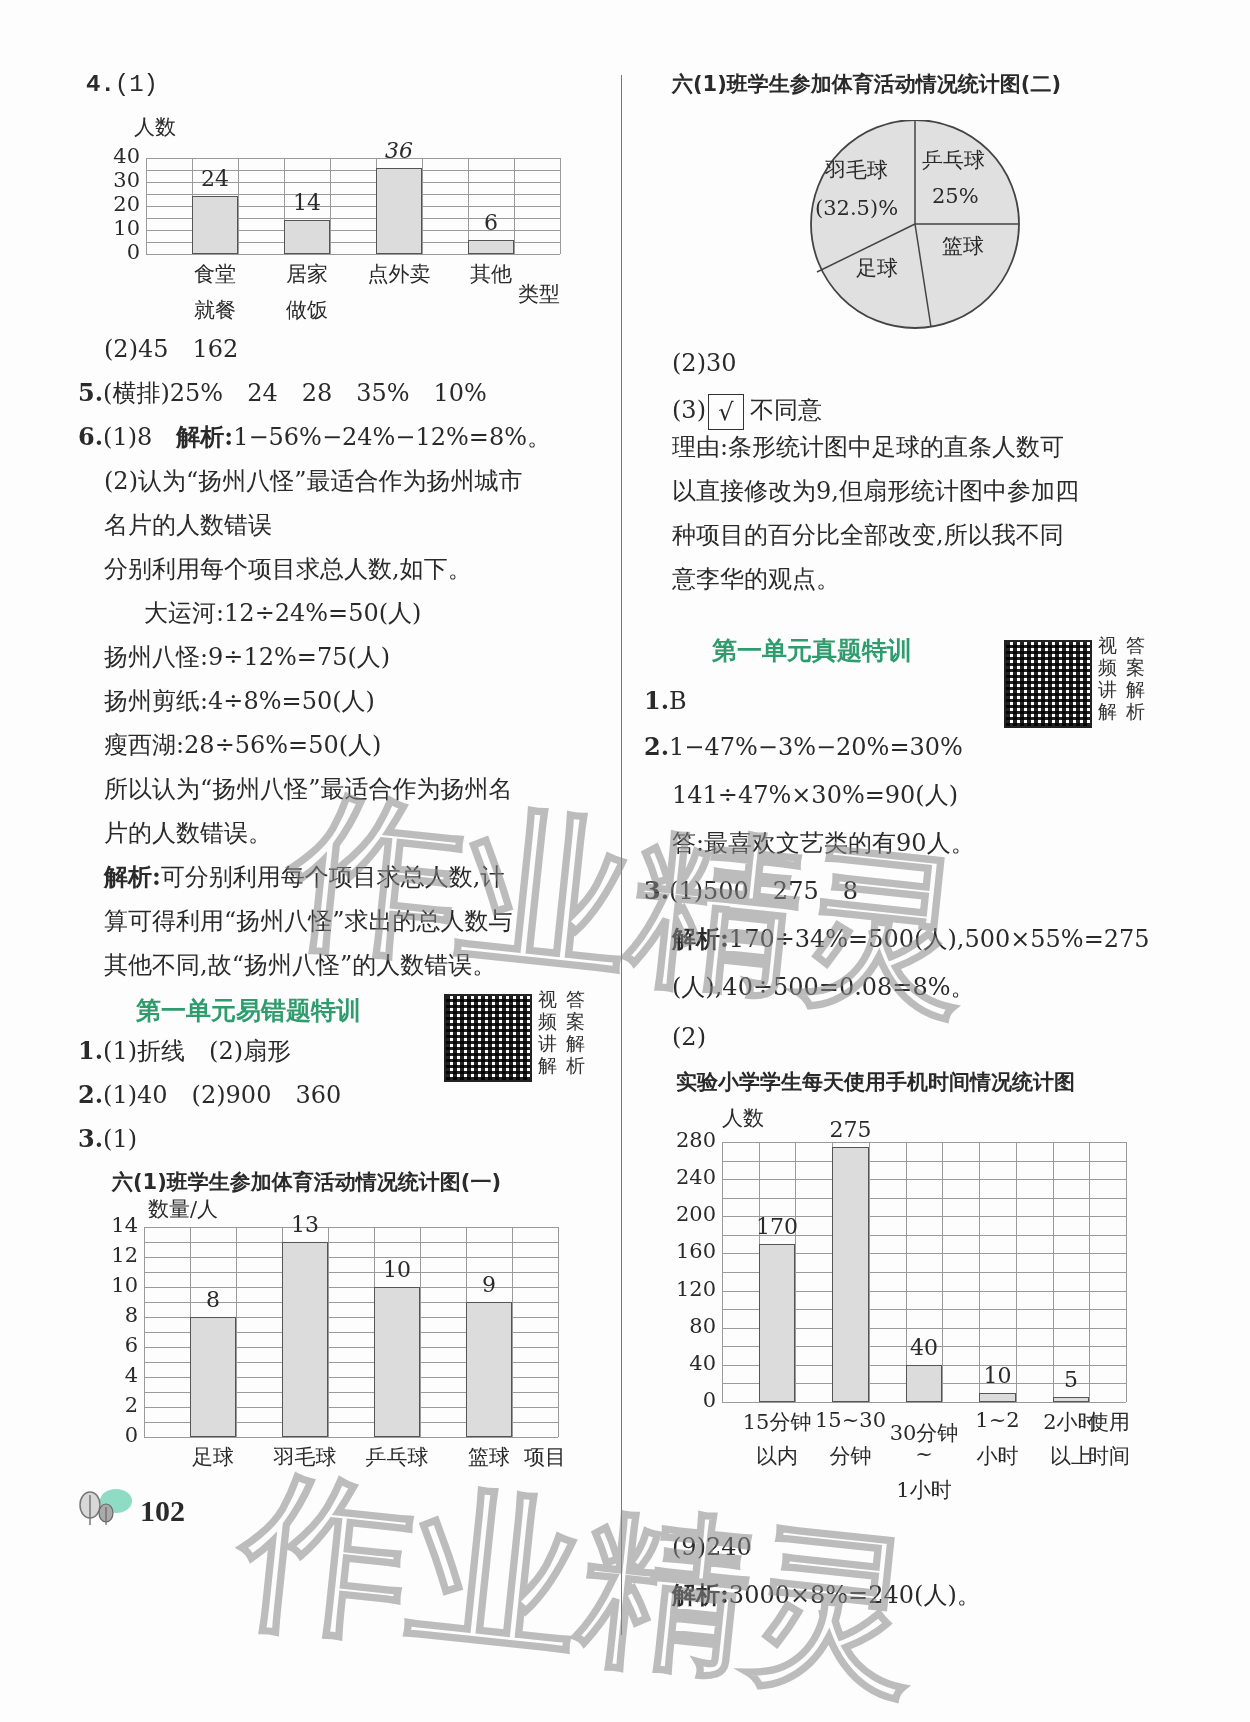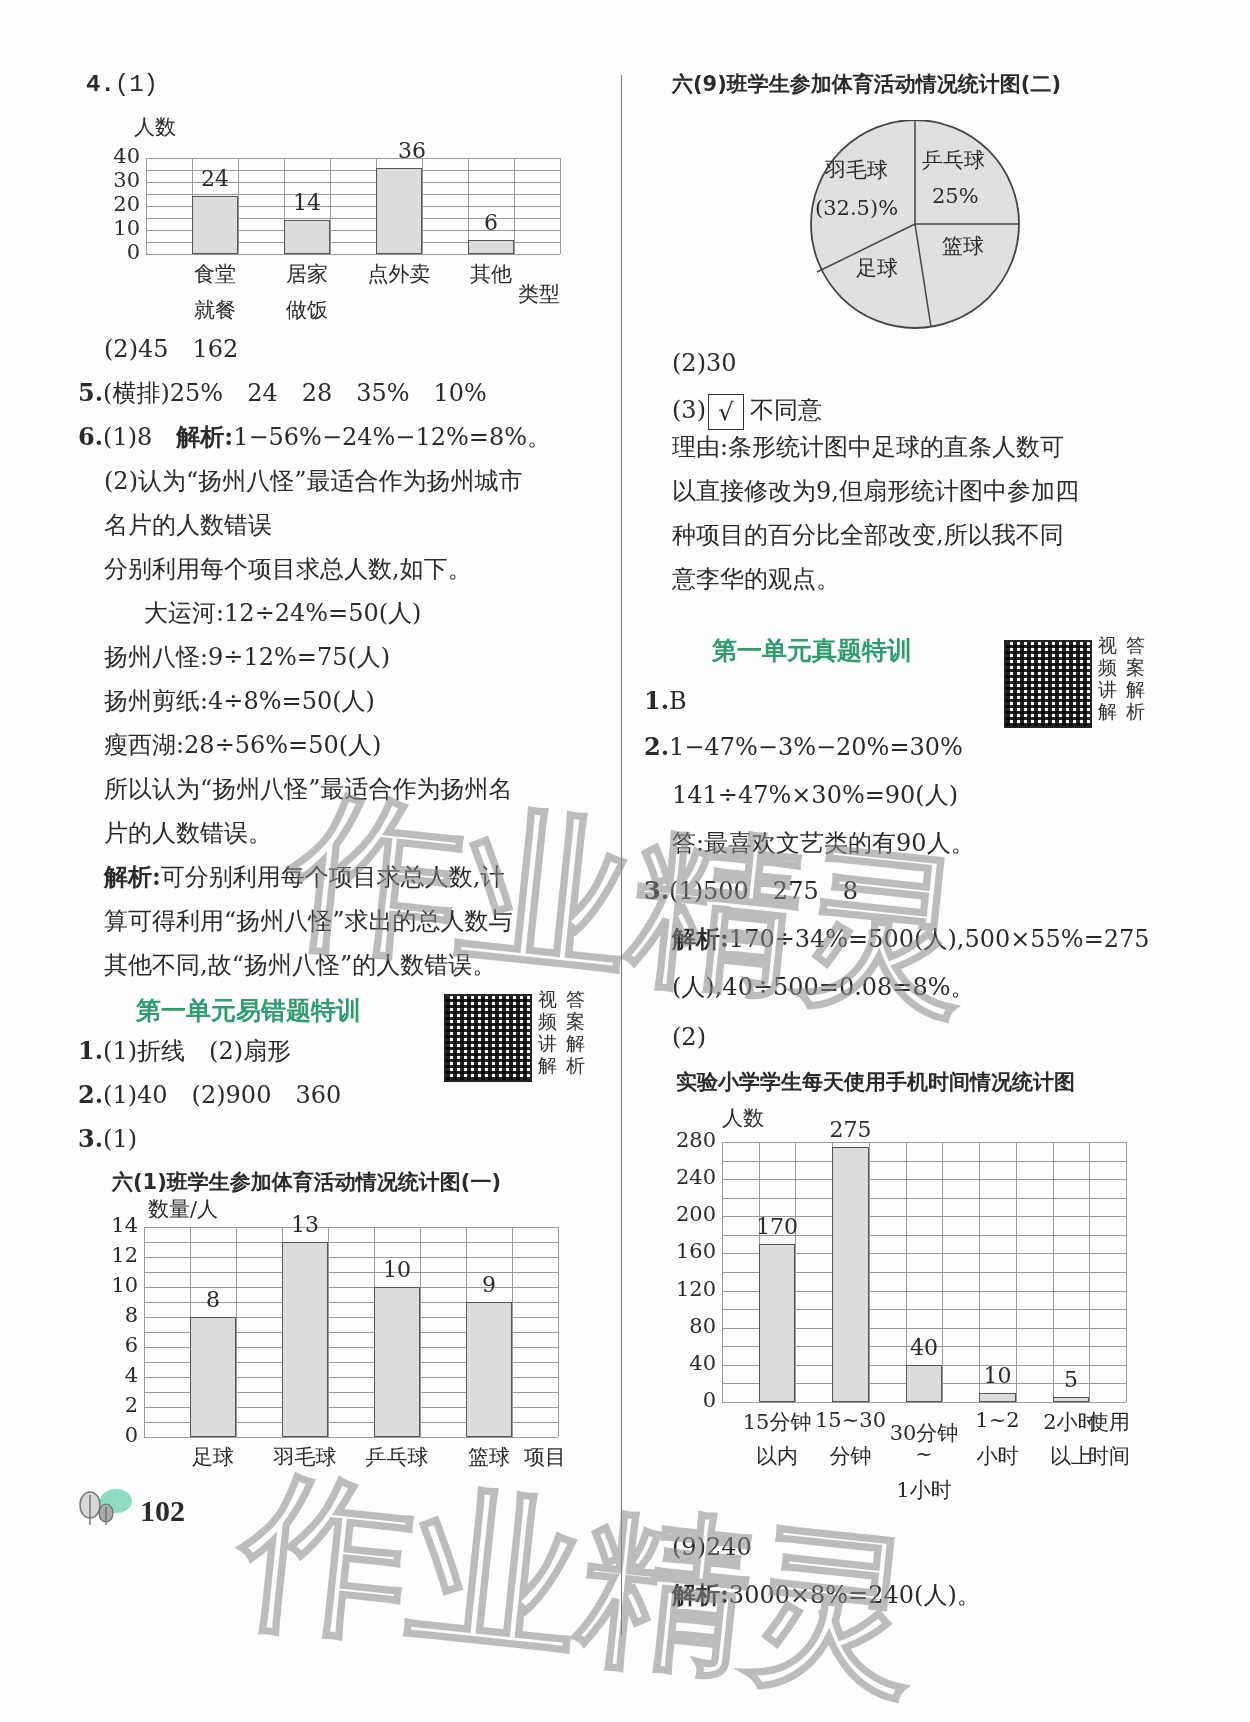--- a/index.html
+++ b/index.html
@@ -70,21 +70,21 @@
     <div class="ytick" style="left: -56px; top: -14px;">40</div>
     <div class="bar" style="left: 46px; width: 46px; top: 38.4px; height: 57.6px;"></div>
     <div class="bar-label" style="left: 69px; top: 8.4px;">24</div>
     <div class="xlab" style="left: 9px; width: 120px; top: 102px;">食堂</div>
     <div class="xlab" style="left: 9px; width: 120px; top: 138px;">就餐</div>
     <div class="bar" style="left: 138px; width: 46px; top: 62.4px; height: 33.6px;"></div>
     <div class="bar-label" style="left: 161px; top: 32.4px;">14</div>
     <div class="xlab" style="left: 101px; width: 120px; top: 102px;">居家</div>
     <div class="xlab" style="left: 101px; width: 120px; top: 138px;">做饭</div>
     <div class="bar" style="left: 230px; width: 46px; top: 9.6px; height: 86.4px;"></div>
-    <div class="bar-label" style="left: 266px; top: -20.4px;">36</div>
+    <div class="bar-label" style="left: 253px; top: -20.4px; font-style: italic;">36</div>
     <div class="xlab" style="left: 193px; width: 120px; top: 102px;">点外卖</div>
     <div class="bar" style="left: 322px; width: 46px; top: 81.6px; height: 14.4px;"></div>
     <div class="bar-label" style="left: 345px; top: 51.6px;">6</div>
     <div class="xlab" style="left: 285px; width: 120px; top: 102px;">其他</div>
     <div class="xlab" style="left: 372px; top: 102px; margin-top: 20px;">类型</div>
   </div>
 
 <div class="line" style="left:104px; top:334px;">(2)45　162</div>
 
 <div class="line" style="left:78px; top:378px;">
@@ -179,21 +179,21 @@
   <svg width="60" height="40" viewBox="0 0 60 40">
     <ellipse cx="38" cy="14" rx="16" ry="12" fill="#8fdcc4"></ellipse>
     <ellipse cx="12" cy="18" rx="10" ry="13" fill="#d8d8d8" stroke="#777" stroke-width="1.5"></ellipse>
     <line x1="12" y1="8" x2="12" y2="38" stroke="#777" stroke-width="1.5"></line>
     <ellipse cx="28" cy="26" rx="7" ry="9" fill="#aaa" stroke="#666" stroke-width="1.2"></ellipse>
     <line x1="28" y1="20" x2="28" y2="38" stroke="#666" stroke-width="1.2"></line>
   </svg>
 </div>
 <div class="page-num" style="left:140px; top:1494px;">102</div>
 
-<div class="abs chart-title" style="left:672px; top:70px;">六(9)班学生参加体育活动情况统计图(二)</div>
+<div class="abs chart-title" style="left:672px; top:70px;">六(1)班学生参加体育活动情况统计图(二)</div>
 
 <div class="chart" style="left:800px; top:120px;">
   <svg width="230" height="210" viewBox="0 0 230 210">
     <circle cx="115" cy="104" r="104" fill="#e0e0e0" stroke="#444" stroke-width="1.8"></circle>
     <line x1="115" y1="104" x2="115" y2="0" stroke="#444" stroke-width="1.5"></line>
     <line x1="115" y1="104" x2="219" y2="104" stroke="#444" stroke-width="1.5"></line>
     <line x1="115" y1="104" x2="131" y2="207" stroke="#444" stroke-width="1.5"></line>
     <line x1="115" y1="104" x2="17" y2="152" stroke="#444" stroke-width="1.5"></line>
   </svg>
   <div class="abs" style="left:25px; top:36px; font-size:21px;">羽毛球</div>

